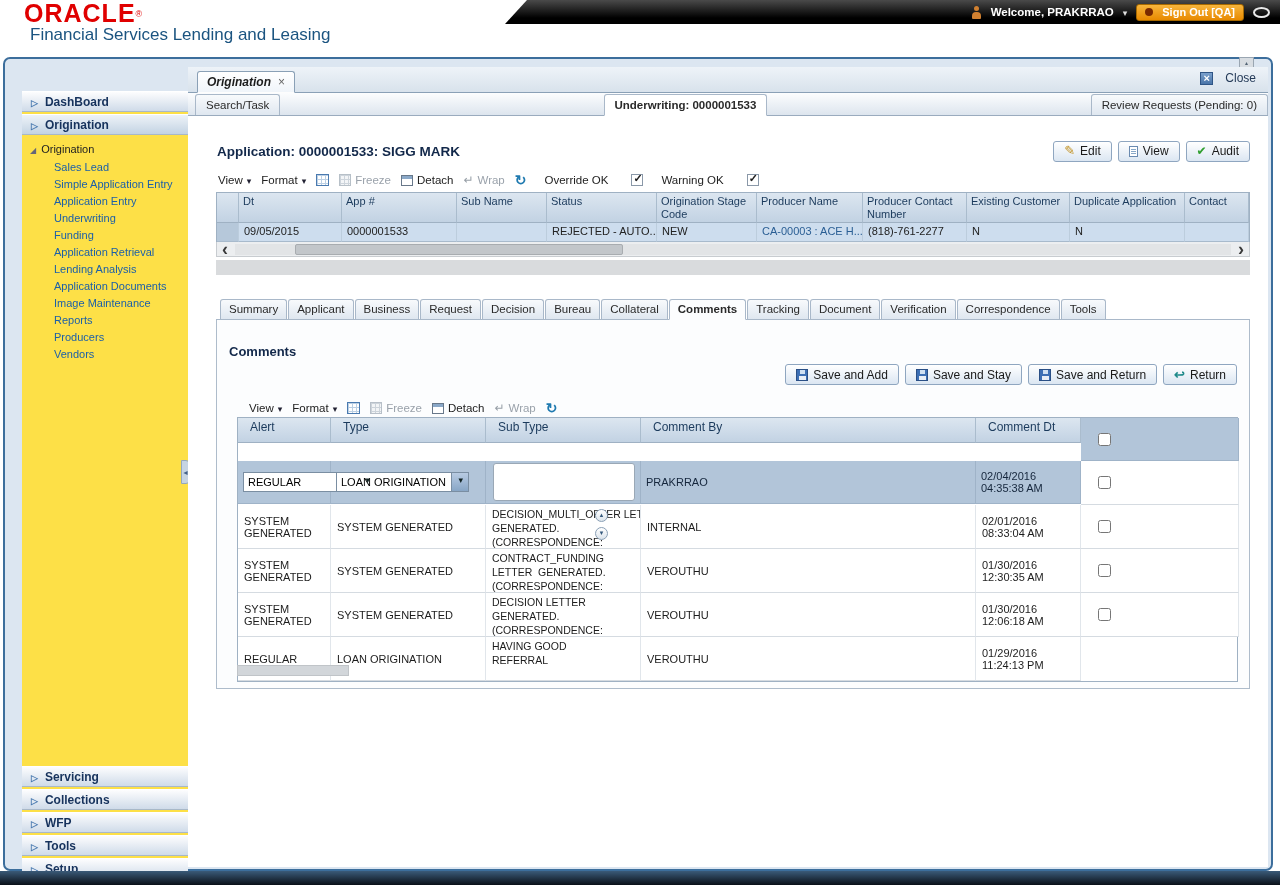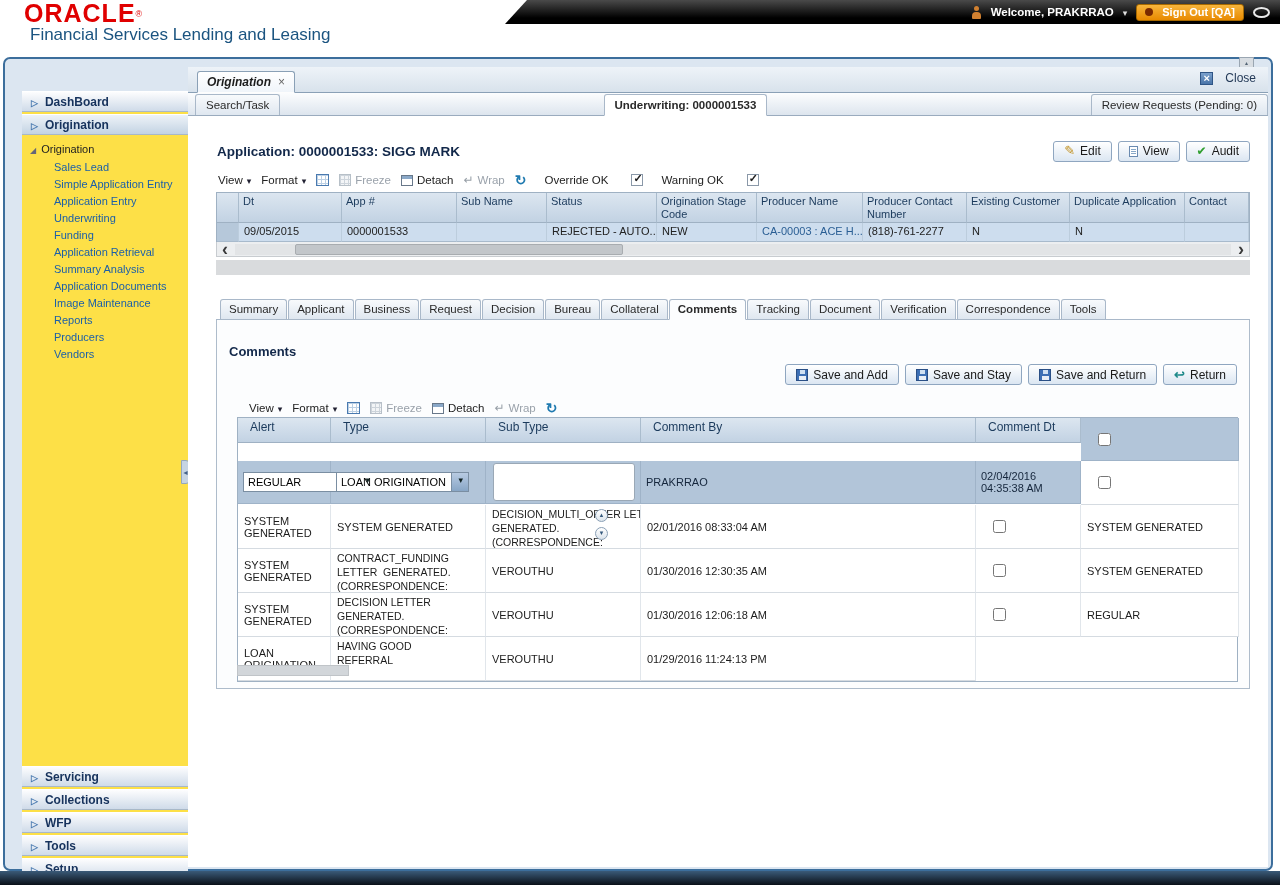--- a/index.html
+++ b/index.html
@@ -199,21 +199,21 @@
       <div class="tree-root">
         <span class="exp"></span>
         <span>Origination</span>
       </div>
       <a class="tree-item">Sales Lead</a>
       <a class="tree-item">Simple Application Entry</a>
       <a class="tree-item">Application Entry</a>
       <a class="tree-item">Underwriting</a>
       <a class="tree-item">Funding</a>
       <a class="tree-item">Application Retrieval</a>
-      <a class="tree-item">Summary Analysis</a>
+      <a class="tree-item">Lending Analysis</a>
       <a class="tree-item">Application Documents</a>
       <a class="tree-item">Image Maintenance</a>
       <a class="tree-item">Reports</a>
       <a class="tree-item">Producers</a>
       <a class="tree-item">Vendors</a>
     </div>
     <div class="side-spacer"></div>
     <div class="side-header">
       <span class="tri"></span>
       <span>Servicing</span>
@@ -443,20 +443,21 @@
         </div>
         <div class="cd">SYSTEM GENERATED</div>
         <div class="cd">SYSTEM GENERATED</div>
         <div class="cd cmt">
           <span class="cmt-text">DECISION_MULTI_OFFER LETTER  GENERATED.
 (CORRESPONDENCE:
 CNLNCE_DEC_MULTIOFFER_FAX_VR JOB REQUEST ID:</span>
           <span class="mini-scroll up"></span>
           <span class="mini-scroll down"></span>
         </div>
+        <div class="cd">INTERNAL</div>
         <div class="cd">02/01/2016 08:33:04 AM</div>
 
         <div class="cd alert-cell">
           <input type="checkbox" style="">
         </div>
         <div class="cd">SYSTEM GENERATED</div>
         <div class="cd">SYSTEM GENERATED</div>
         <div class="cd cmt">
           <span class="cmt-text">CONTRACT_FUNDING LETTER  GENERATED.
 (CORRESPONDENCE: CNLNCE_CON_LTR_VR JOB REQUEST

